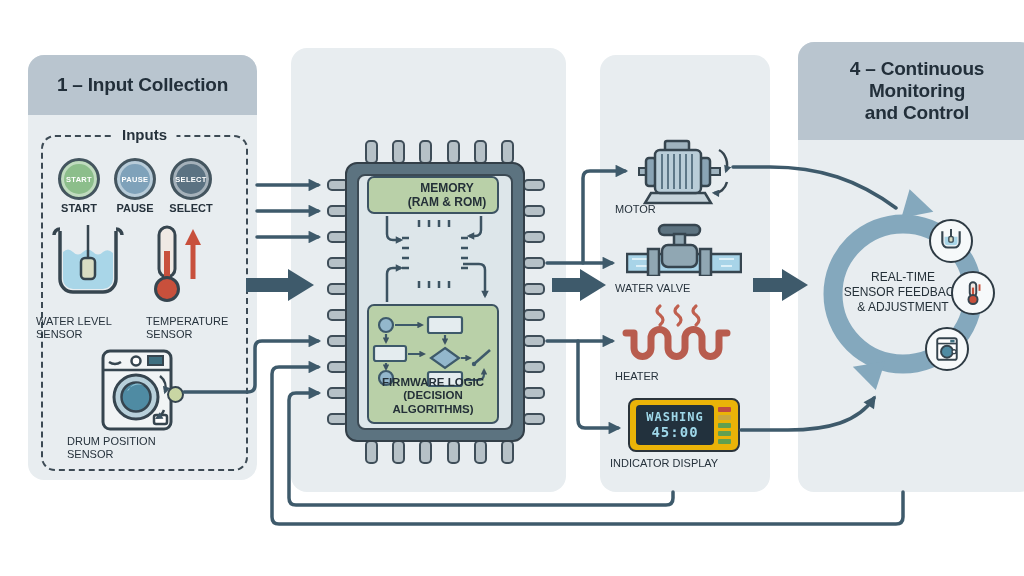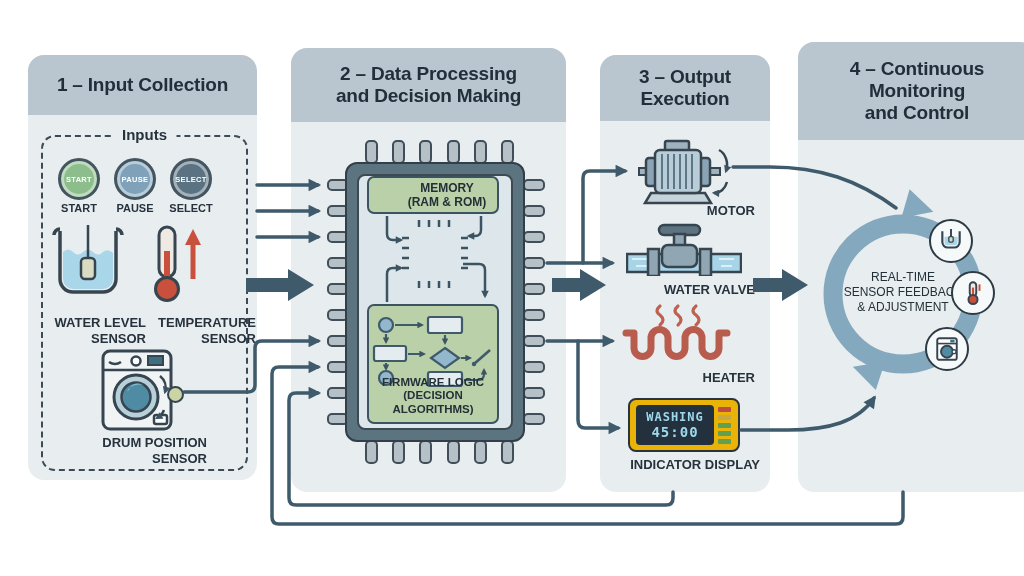--- a/index.html
+++ b/index.html
@@ -3,21 +3,21 @@
 <meta charset="utf-8">
 <style>
   html,body{margin:0;padding:0;background:#fff;}
   #canvas{position:relative;width:1024px;height:576px;background:#ffffff;overflow:hidden;
           font-family:"Liberation Sans", sans-serif;color:#242f38;}
   .pre{white-space:pre-line;}
   .panel{position:absolute;border-radius:16px;overflow:hidden;background:#e8edf0;}
   .phead{position:absolute;left:0;top:0;width:100%;background:#b9c5cf;
          display:flex;align-items:center;justify-content:center;text-align:center;
          font-weight:bold;font-size:19px;line-height:1.16;color:#222f3a;letter-spacing:-0.2px;}
-  .lbl{position:absolute;text-align:right;font-weight:bold;font-size:13px;line-height:1.2;color:#26323c;}
+  .lbl{position:absolute;text-align:left;font-weight:normal;font-size:11px;line-height:1.2;color:#26323c;}
   .abs{position:absolute;}
   svg{display:block;}
   
   .dashedbox{position:absolute;border:2px dashed #3c4a54;border-radius:14px;}
   .inputs-tag{position:absolute;top:-11px;left:50%;transform:translateX(-50%);
               background:#e8edf0;padding:0 9px;font-weight:bold;font-size:15px;color:#26323c;}
   .btnrow{position:absolute;display:flex;}
   .btncell{width:56px;display:flex;justify-content:center;}
   .btn{width:42px;height:42px;border-radius:50%;border:3px solid #44555f;box-sizing:border-box;
        display:flex;align-items:center;justify-content:center;
@@ -134,22 +134,20 @@
       <rect x="54" y="67" width="13" height="9" rx="2" fill="#ffffff" stroke="#36454f" stroke-width="2.5"></rect>
       <path d="M60,28 a15,15 0 0 1 5,16" fill="none" stroke="#36454f" stroke-width="2.5" marker-end="url(#m2)"></path>
       <path d="M64,62 a15,15 0 0 1 -7,8" fill="none" stroke="#36454f" stroke-width="2.5" marker-end="url(#m2)"></path>
     </svg>
     <div class="knob" style="left:139px;top:331px;"></div>
     <div class="lbl pre" style="left:39px;top:380px;width:140px;">DRUM POSITION
 SENSOR</div>
   </div>
 
   <div class="panel" style="left:291px;top:48px;width:275px;height:444px;">
-    <div class="phead pre" style="height:74px;">2 – Data Processing
-and Decision Making</div>
 
     <div class="pins-l" style="left:36px;top:131px;width:22px;height:246px;">
       <div class="pin"></div>
         <div class="pin"></div>
         <div class="pin"></div>
         <div class="pin"></div>
         <div class="pin"></div>
       <div class="pin"></div>
         <div class="pin"></div>
         <div class="pin"></div>
@@ -224,22 +222,20 @@
         <path d="M104,64 H111 M104,74 H111 M104,84 H111 M104,94 H111"></path>
         <path d="M30,42 V60 Q30,66 36,66 H44" marker-end="url(#m2)"></path>
         <path d="M124,42 V56 Q124,62 118,62 H112" marker-end="url(#m2)"></path>
         <path d="M30,128 V100 Q30,94 36,94 H44" marker-end="url(#m2)"></path>
         <path d="M106,90 H122 Q128,90 128,96 V122" marker-end="url(#m2)"></path>
       </g>
     </svg>
   </div>
 
   <div class="panel" style="left:600px;top:55px;width:170px;height:437px;">
-    <div class="phead pre" style="height:66px;">3 – Output
-Execution</div>
 
     <svg class="abs" style="left:38px;top:83px;" width="94" height="68" viewBox="0 0 94 68">
       <rect x="1" y="30" width="9" height="7" fill="#9fb3bf" stroke="#36454f" stroke-width="2"></rect>
       <rect x="71" y="30" width="11" height="7" fill="#9fb3bf" stroke="#36454f" stroke-width="2"></rect>
       <path d="M13,55 H67 L73,65 H7 Z" fill="#c6d3da" stroke="#36454f" stroke-width="2.5"></path>
       <rect x="27" y="3" width="24" height="11" rx="2" fill="#9fb3bf" stroke="#36454f" stroke-width="2.5"></rect>
       <rect x="8" y="20" width="10" height="28" rx="3" fill="#8aa4b5" stroke="#36454f" stroke-width="2.5"></rect>
       <rect x="62" y="20" width="10" height="28" rx="3" fill="#8aa4b5" stroke="#36454f" stroke-width="2.5"></rect>
       <rect x="17" y="12" width="46" height="43" rx="5" fill="#b9cdd8" stroke="#36454f" stroke-width="2.5"></rect>
       <path d="M24,16 V51 M30,16 V51 M36,16 V51 M42,16 V51 M48,16 V51 M54,16 V51" stroke="#5d7787" stroke-width="2"></path>

